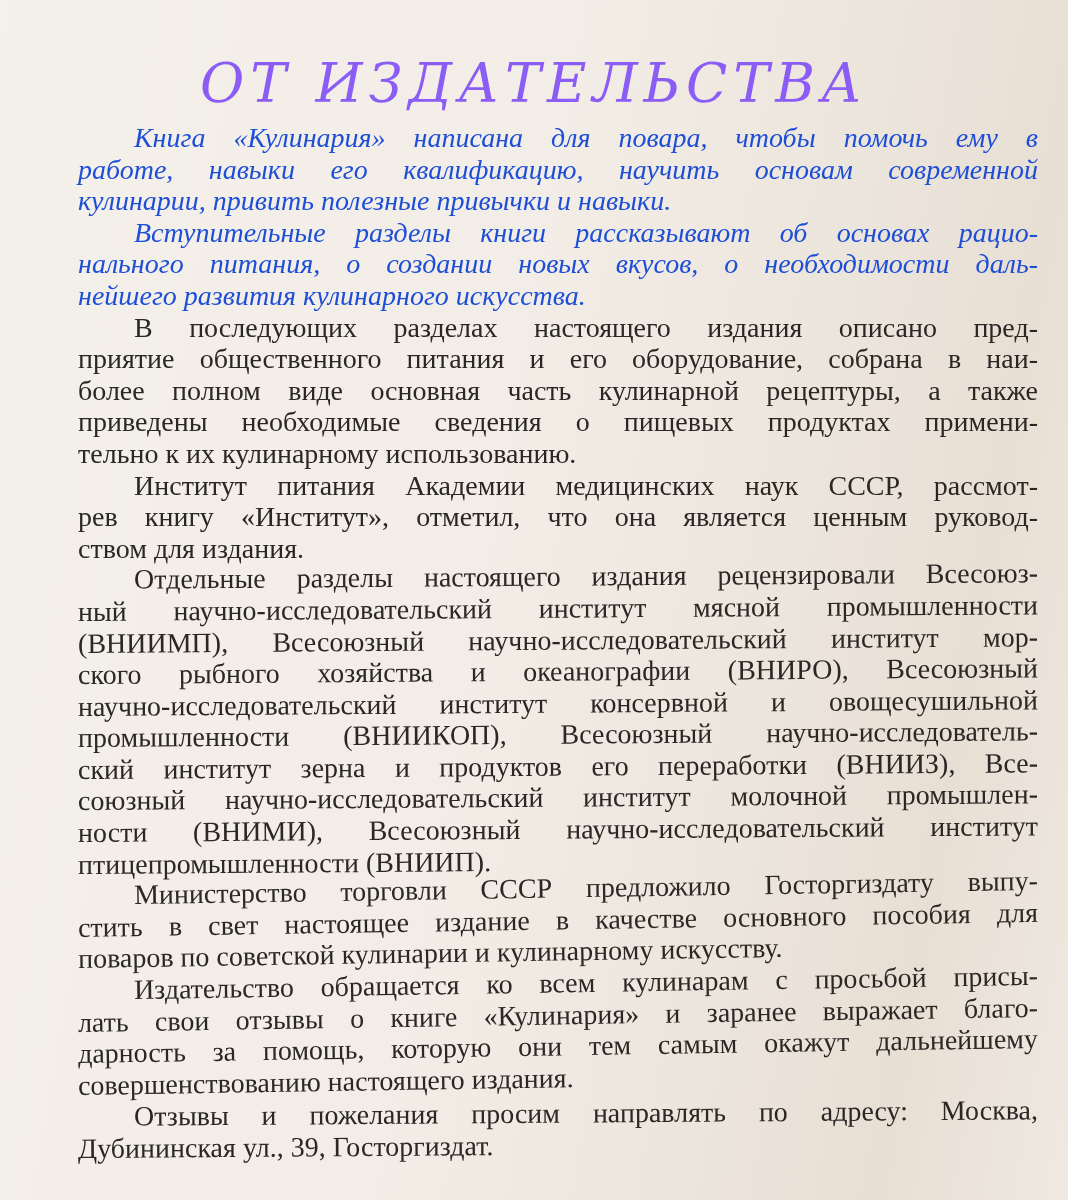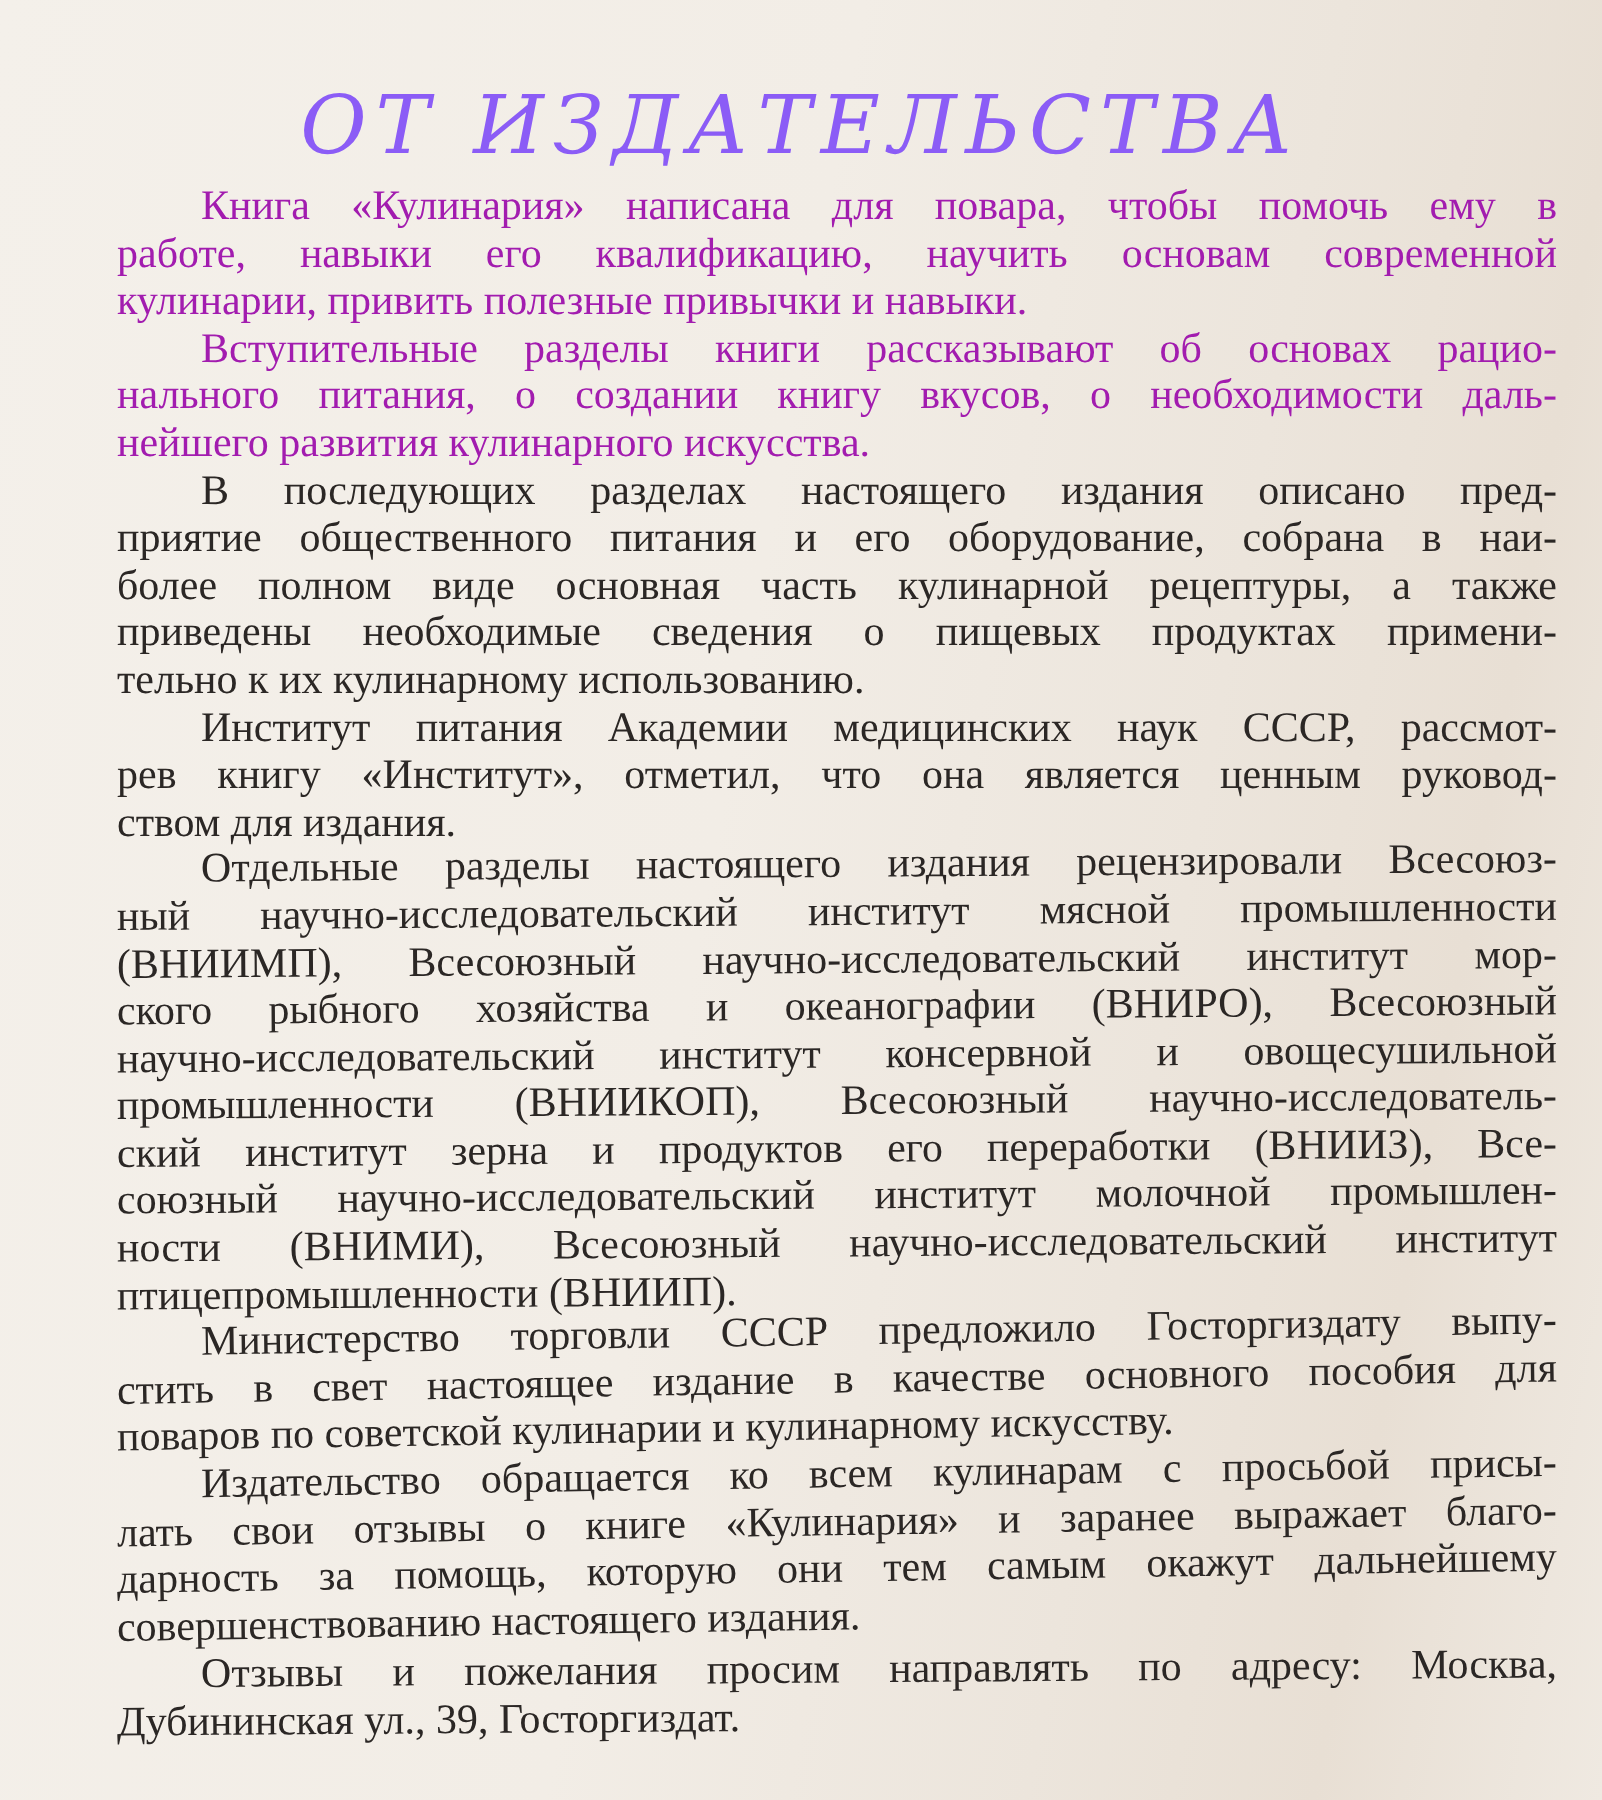--- a/index.html
+++ b/index.html
@@ -31,35 +31,35 @@
     font-size:28px;
     line-height:31.6px;
     height:31.6px;
     white-space:nowrap;
     text-align:justify;
     text-align-last:justify;
     transform-origin:left center;
   }
   .line.indent { padding-left:56px; }
   .line.last { text-align-last:left; }
-  .light { color:#a21caf; }
+  .light { color:#1d4ed8;font-style:italic; }
   .tilt1 { transform: rotate(-0.4deg); }
   .tilt2 { transform: rotate(-0.9deg); }
 </style>
 </head>
 <body>
 
 <div class="page">
   <div class="title">ОТ ИЗДАТЕЛЬСТВА</div>
   <div class="text" id="text">
       <span class="line indent light">Книга «Кулинария» написана для повара, чтобы помочь ему в</span>
       <span class="line light">работе, навыки его квалификацию, научить основам современной</span>
       <span class="line last light">кулинарии, привить полезные привычки и навыки.</span>
       <span class="line indent light">Вступительные разделы книги рассказывают об основах рацио-</span>
-      <span class="line light">нального питания, о создании книгу вкусов, о необходимости даль-</span>
+      <span class="line light">нального питания, о создании новых вкусов, о необходимости даль-</span>
       <span class="line last light">нейшего развития кулинарного искусства.</span>
       <span class="line indent">В последующих разделах настоящего издания описано пред-</span>
       <span class="line">приятие общественного питания и его оборудование, собрана в наи-</span>
       <span class="line">более полном виде основная часть кулинарной рецептуры, а также</span>
       <span class="line">приведены необходимые сведения о пищевых продуктах примени-</span>
       <span class="line last">тельно к их кулинарному использованию.</span>
       <span class="line indent">Институт питания Академии медицинских наук СССР, рассмот-</span>
       <span class="line">рев книгу «Институт», отметил, что она является ценным руковод-</span>
       <span class="line last">ством для издания.</span>
       <span class="line indent tilt1">Отдельные разделы настоящего издания рецензировали Всесоюз-</span>

